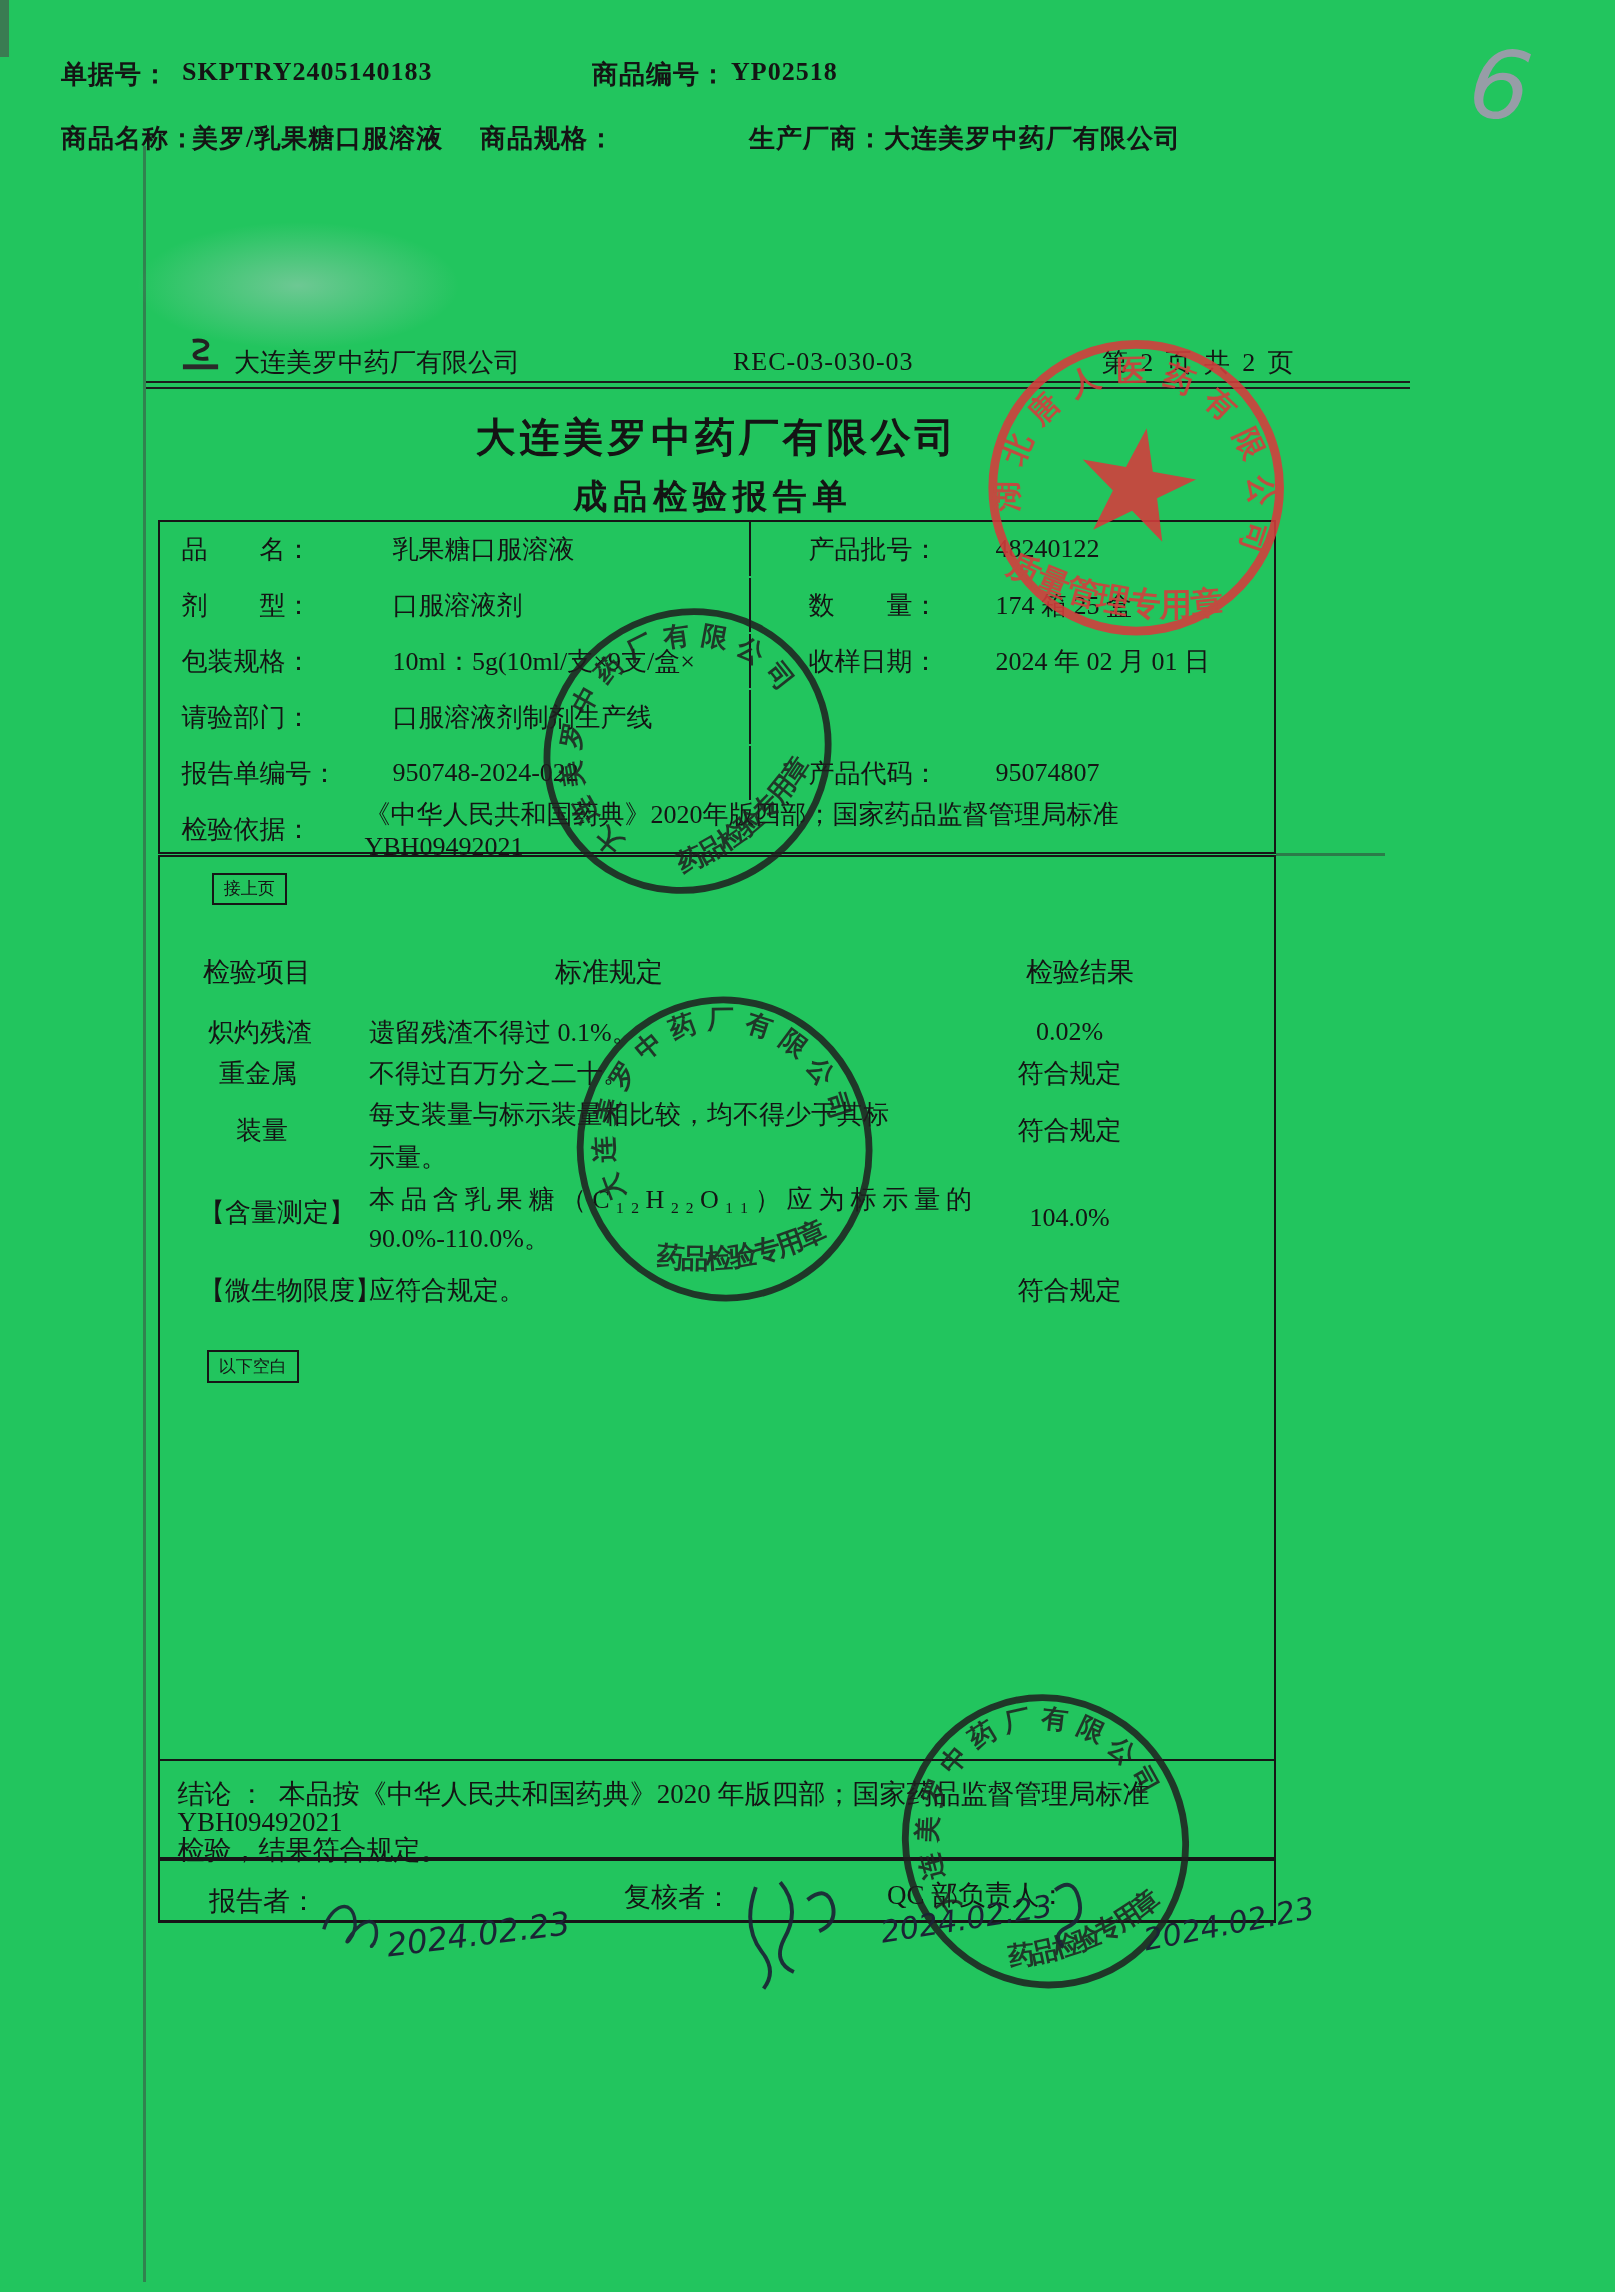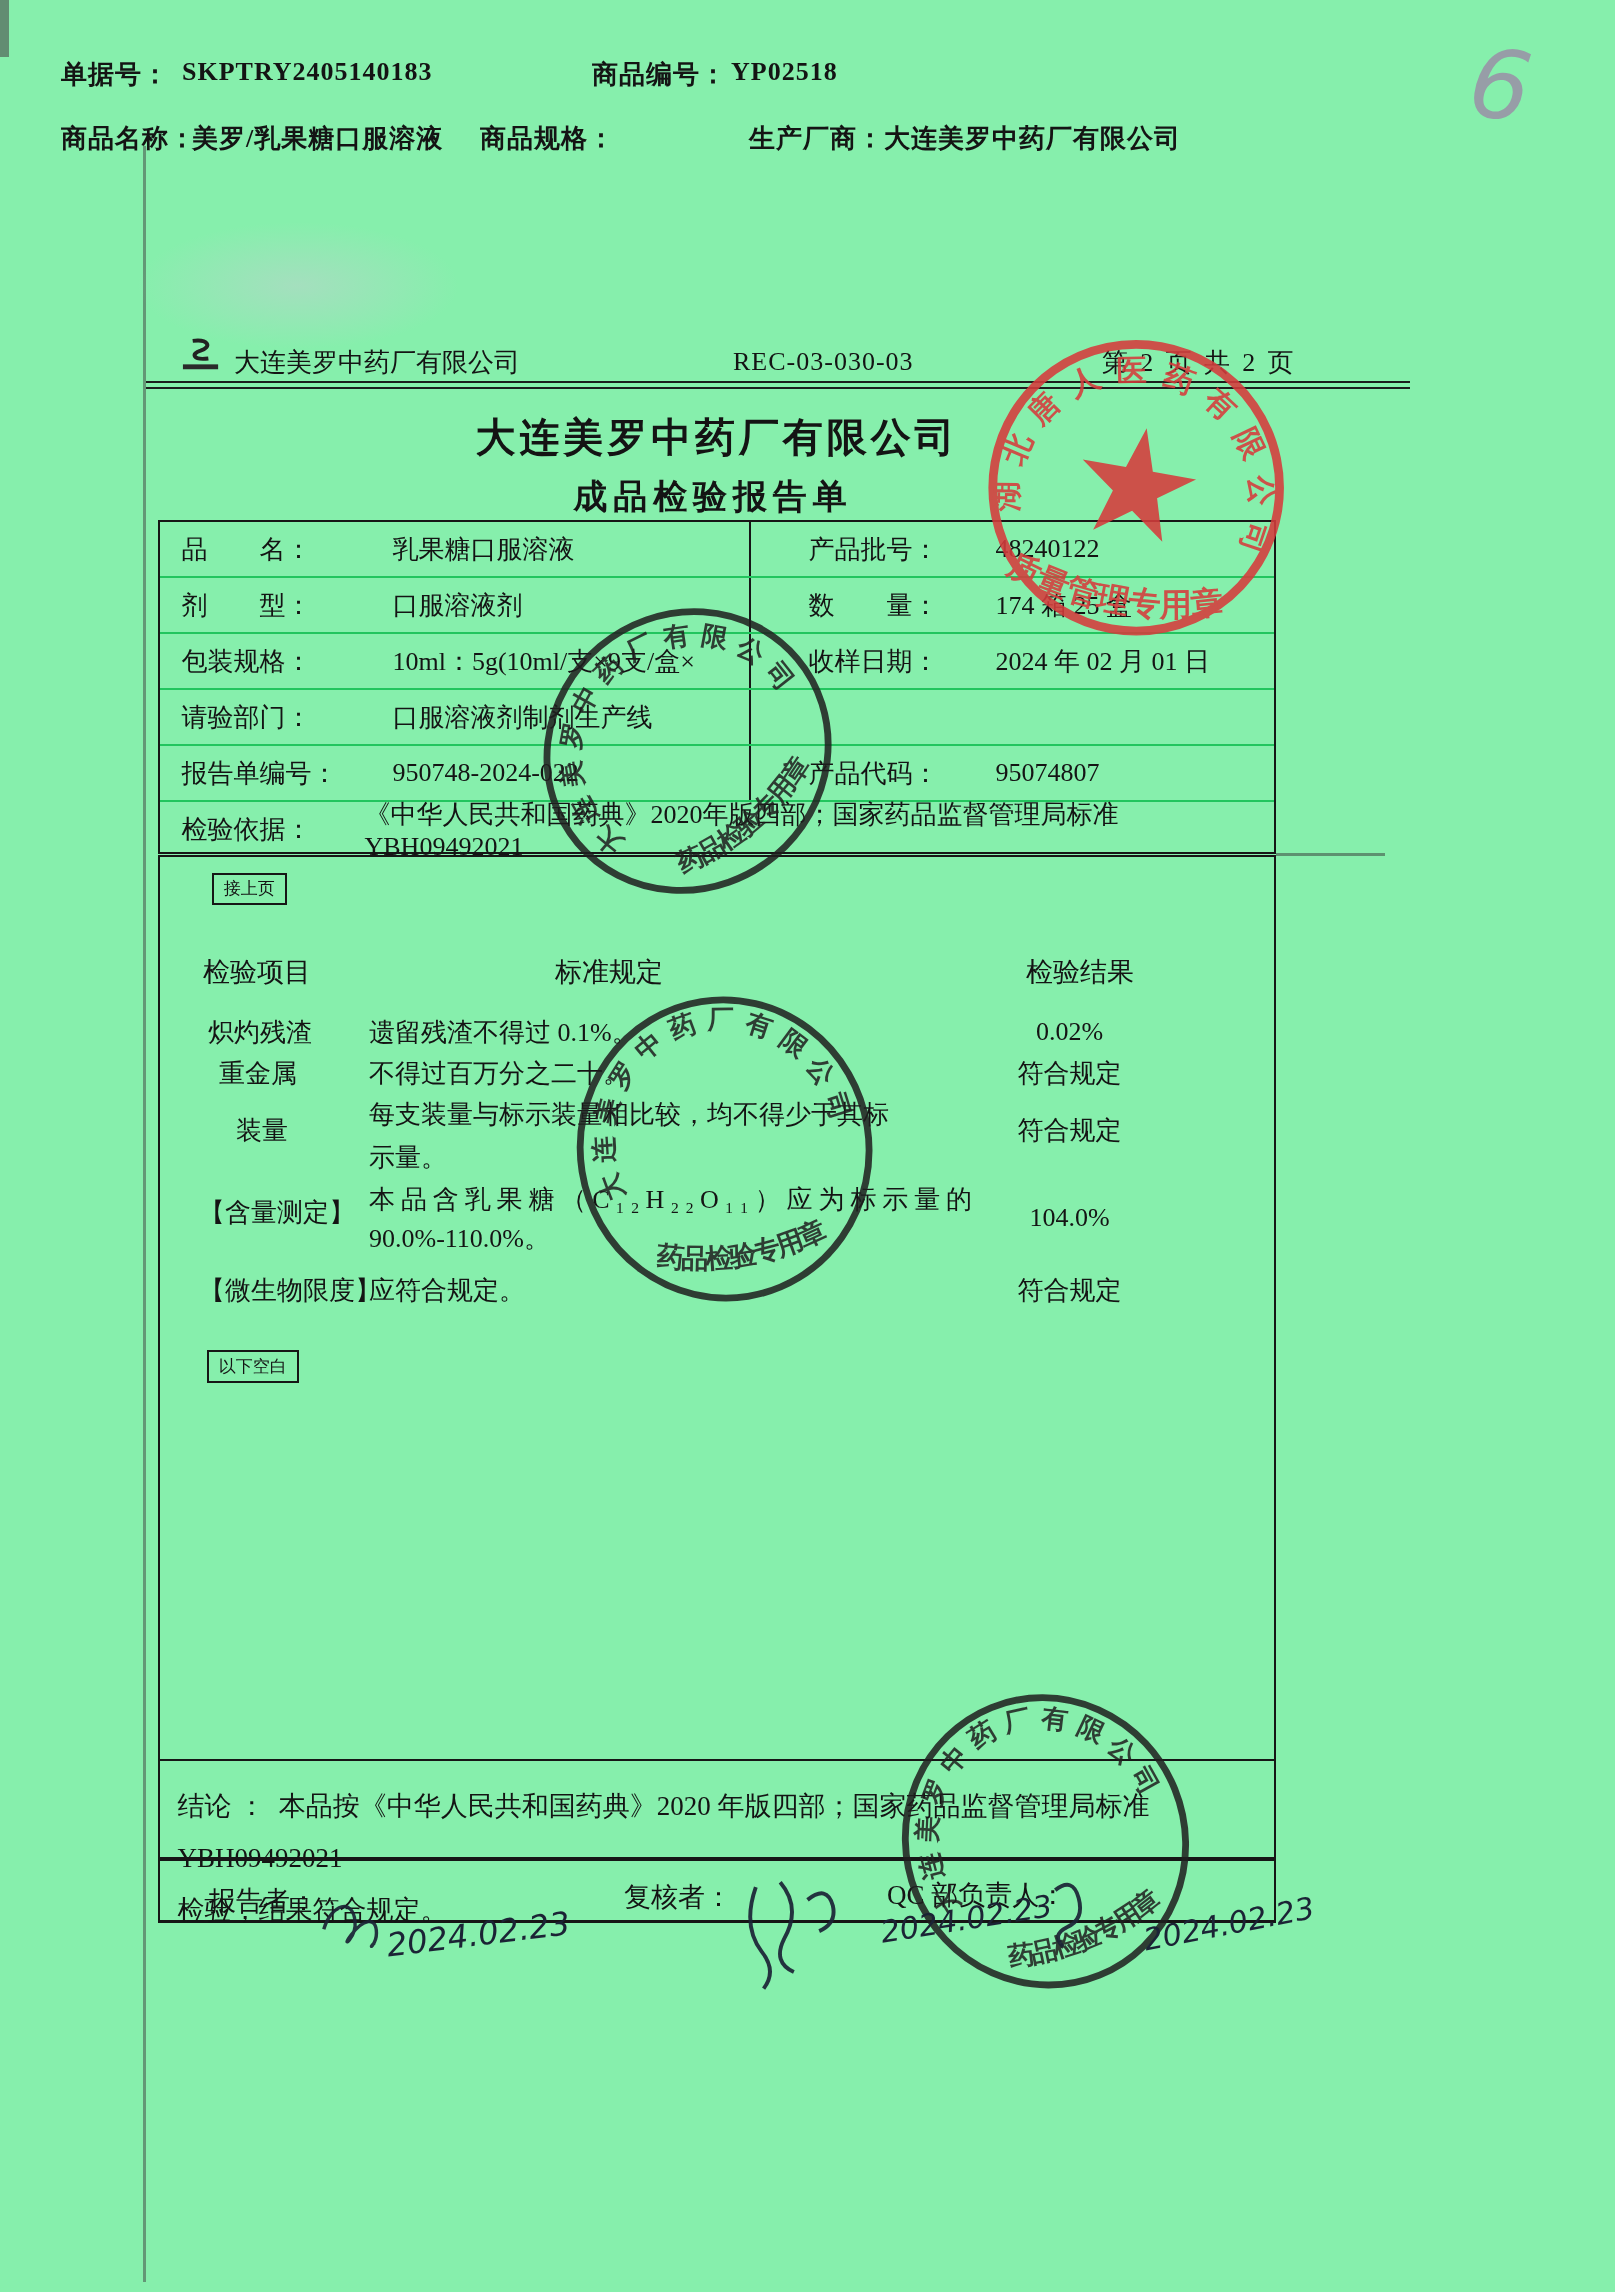--- a/index.html
+++ b/index.html
@@ -1,16 +1,16 @@
 <!DOCTYPE html>
 <html><head>
 <meta charset="utf-8">
 <style>
   html,body{margin:0;padding:0;background:#e8e8e8;}
-  .page{position:relative;width:1616px;height:2293px;margin:0 auto;background:#86efac;
+  .page{position:relative;width:1616px;height:2293px;margin:0 auto;background:#22c55e;
         font-family:"Liberation Serif","DejaVu Serif",serif;color:#141414;overflow:hidden;}
   .abs{position:absolute;white-space:nowrap;}
   
   .hl{font-size:26px;font-weight:bold;letter-spacing:1px;}
   
   .sh{font-size:26px;}
   .dblline{position:absolute;left:146px;top:381px;width:1264px;height:3.9px;
            border-top:2.9px solid #1d1d1d;border-bottom:2px solid #1d1d1d;}
   .title1{position:absolute;left:158px;top:410px;width:1118px;text-align:center;
           font-size:40px;font-weight:bold;letter-spacing:3.9px;}
@@ -33,21 +33,21 @@
         border:2px solid #161616;border-bottom-width:3.9px;box-sizing:border-box;font-size:26px;}
   .tagbox{position:absolute;border:2px solid #161616;padding:2.9px 9.8px;font-size:17px;}
   .hdr3{position:absolute;font-size:27px;}
   .std{position:absolute;left:209px;}
   .res{position:absolute;left:812px;width:195px;text-align:center;}
   .itm{position:absolute;}
   .just{letter-spacing:5.9px;}
   .cline{position:absolute;left:0;top:902px;width:100%;border-top:2px solid #161616;}
   .ddl{position:absolute;left:0;top:1000px;width:100%;height:3.9px;
        border-top:2px solid #161616;border-bottom:2px solid #161616;box-sizing:border-box;}
-  .concl{position:absolute;left:17.6px;top:923px;width:1084px;font-size:27px;line-height:52px;white-space:normal;}
+  .concl{position:absolute;left:17.6px;top:923px;width:1084px;font-size:27px;line-height:28px;white-space:normal;}
   .sigrow{position:absolute;left:0;top:1026px;width:100%;font-size:27px;}
   
   .vline{position:absolute;left:143px;top:146px;width:2.9px;height:2136px;background:#3f3f3f;opacity:.5;}
   .corner{position:absolute;left:0;top:0;width:8.8px;height:57px;background:#4b4b4b;opacity:.6;}
   .smudge{position:absolute;left:137px;top:222px;width:322px;height:127px;opacity:.45;
           background:radial-gradient(closest-side,#c9ccd4,rgba(255,255,255,0));}
   .overlay{position:absolute;left:0;top:0;pointer-events:none;}
 </style>
 </head>
 <body>

